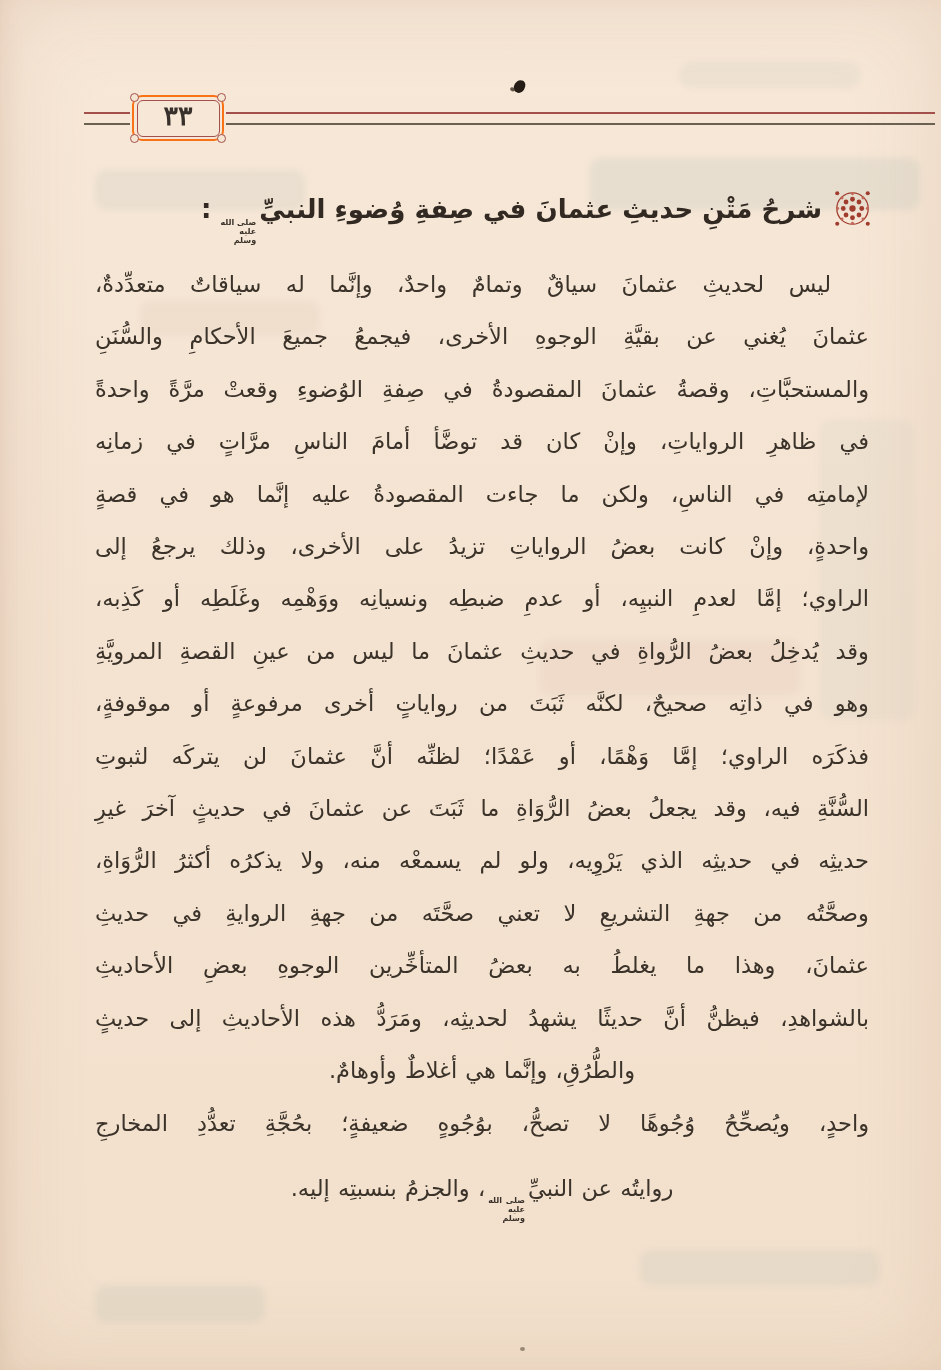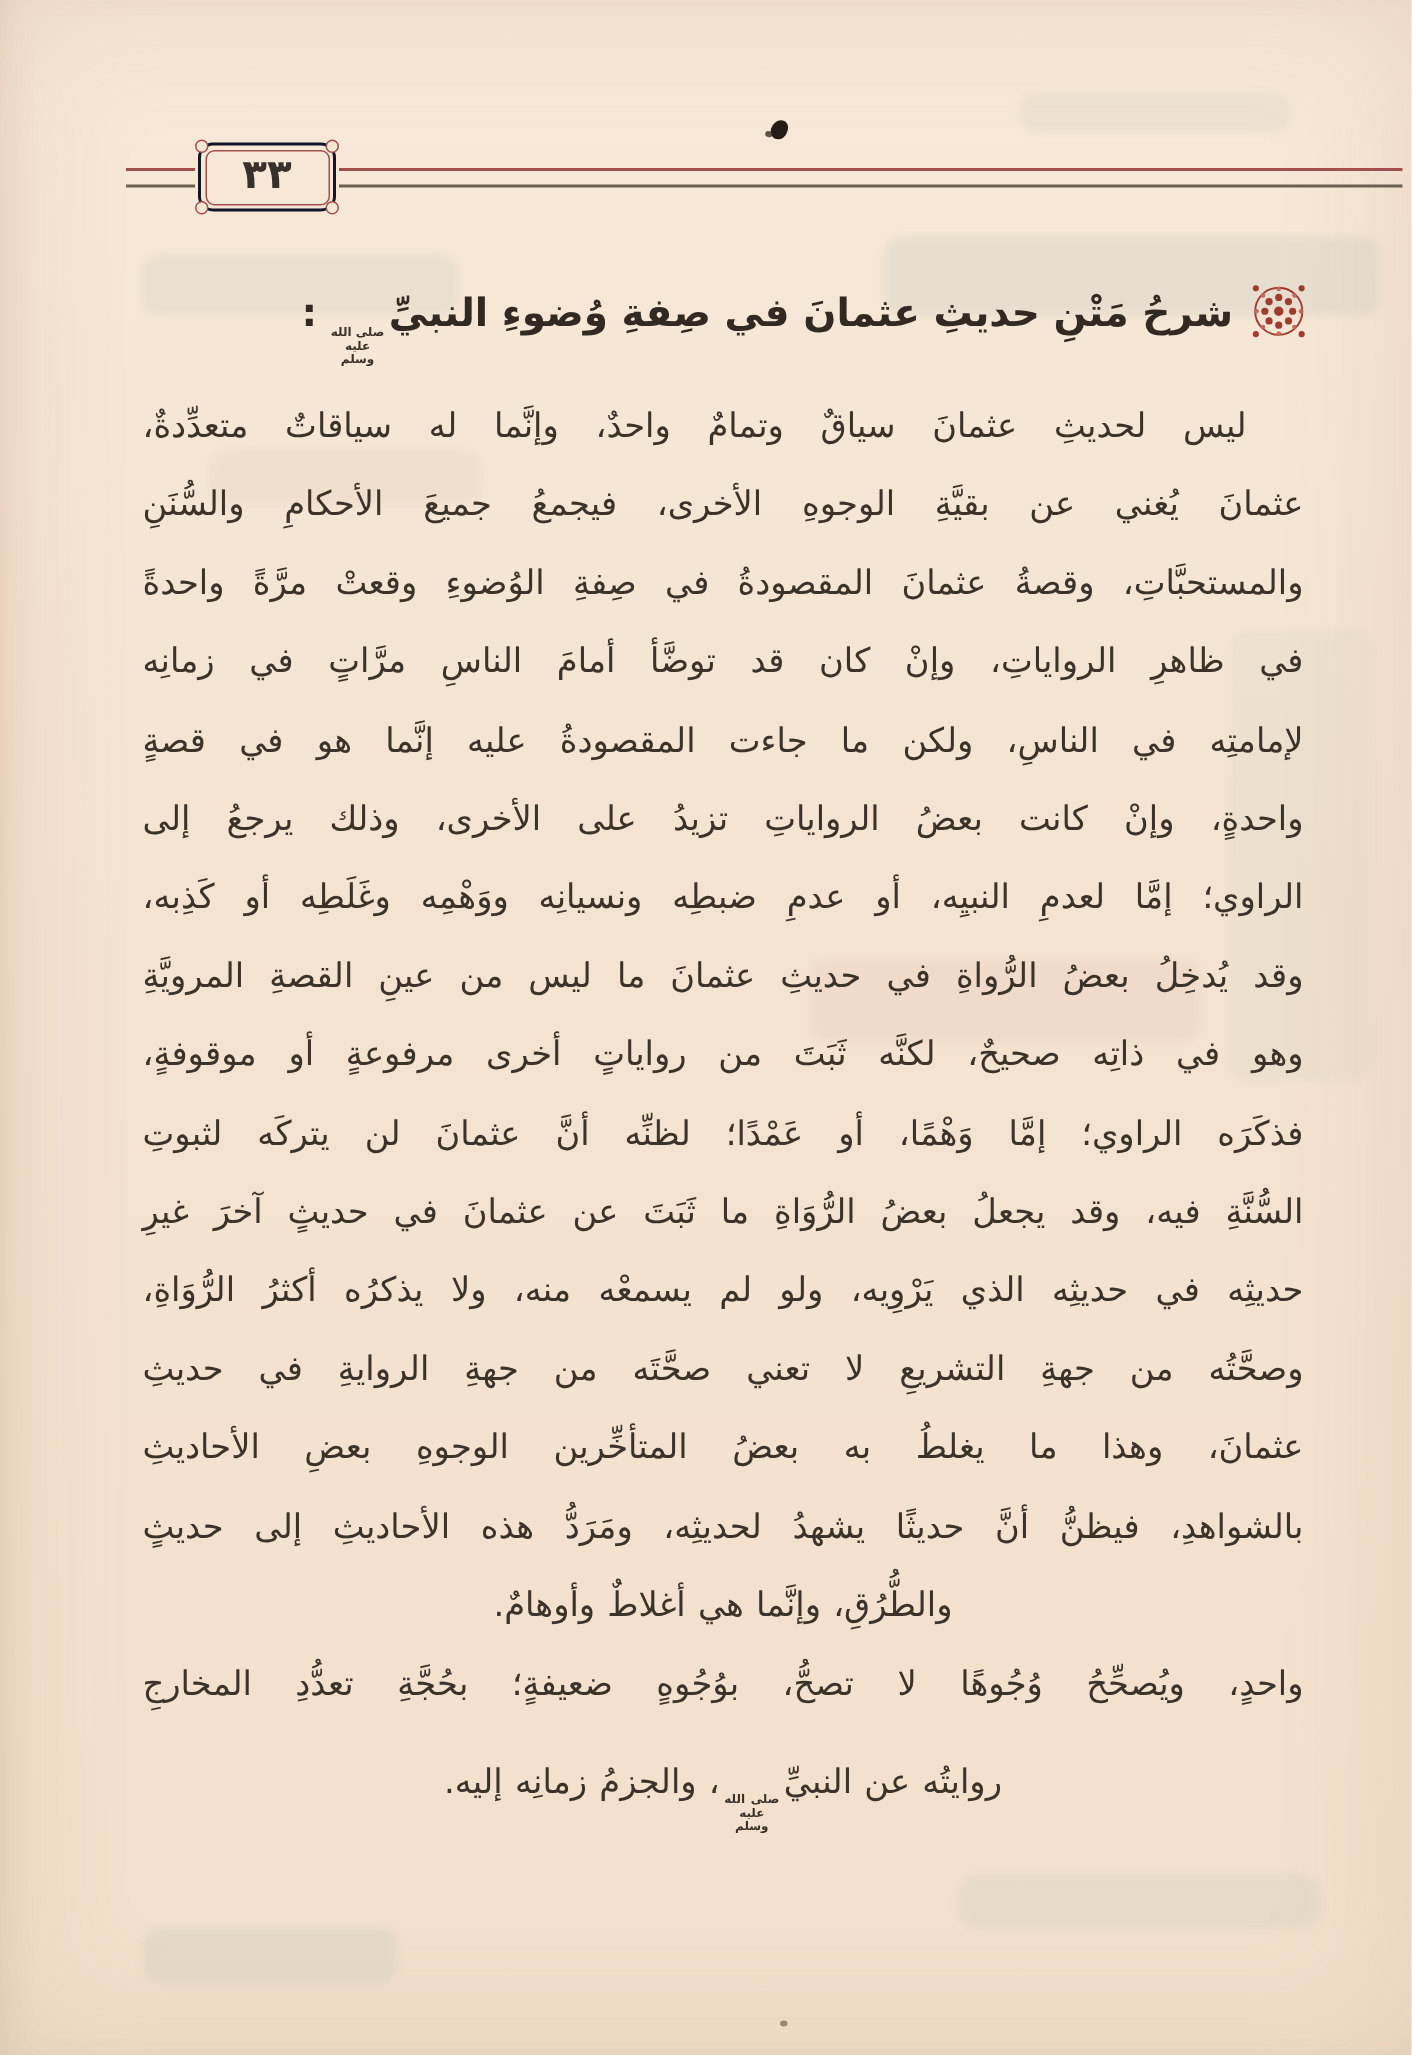--- a/index.html
+++ b/index.html
@@ -16,23 +16,23 @@
   
   .header-rule{
     position:absolute;top:94px;left:84px;right:6px;height:48px;
     display:flex;align-items:center;
   }
   .dbl{height:9px;border-top:2.5px solid #a34f4b;border-bottom:2.5px solid #6a6153;}
   .dbl.left{width:46px;}
   .dbl.right{flex:1;}
   .pagenum-box{
     position:relative;width:92px;height:46px;margin:0 2px;
-    border:2px solid #0f172a;border-radius:10px;
+    border:2px solid #f97316;border-radius:10px;
     background:transparent;box-sizing:border-box;
-    display:flex;align-items:center;justify-content:center;
+    display:flex;align-items:center;justify-content:center;font-family:Liberation Serif, serif;
   }
   .pagenum-inner{
     position:absolute;inset:2.5px;border:1.5px solid #a34f4b;border-radius:6px;
     display:flex;align-items:center;justify-content:center;
   }
   .corner{
     position:absolute;width:9px;height:9px;border:1.5px solid #a34f4b;border-radius:50%;
     background:#f5e5d3;box-sizing:border-box;
   }
   .corner.tl{top:-4px;left:-4px;} .corner.tr{top:-4px;right:-4px;}
@@ -41,21 +41,21 @@
 
   
   .heading{
     position:absolute;top:180px;left:95px;right:70px;
     direction:rtl;text-align:right;
     font-size:26px;font-weight:bold;color:#322a22;line-height:58px;
     white-space:nowrap;
   }
   .ornament{display:inline-block;width:37px;height:37px;vertical-align:-9px;margin-left:12px;}
   .saw{
-    display:inline-flex;flex-direction:column;align-items:center;justify-content:center;
+    display:inline-flex;flex-direction:column;align-items:flex-start;justify-content:center;
     font-size:8px;font-weight:bold;line-height:9px;color:#3a322a;
     vertical-align:-7px;margin:0 3px;
   }
   .saw span{display:block;}
   .heading-colon{font-weight:bold;margin-right:6px;}
 
   
   .body-text{
     position:absolute;top:258px;left:95px;right:72px;
     direction:rtl;color:#3b332a;
@@ -179,17 +179,17 @@
     <div class="line">عثمانَ، وهذا ما يغلطُ به بعضُ المتأخِّرين الوجوهِ بعضِ الأحاديثِ</div>
     <div class="line">بالشواهدِ، فيظنُّ أنَّ حديثًا يشهدُ لحديثِه، ومَرَدُّ هذه الأحاديثِ إلى حديثٍ</div>
     <div class="line center">والطُّرُقِ، وإنَّما هي أغلاطٌ وأوهامٌ.</div>
     <div class="line">واحدٍ، ويُصحِّحُ وُجُوهًا لا تصحُّ، بوُجُوهٍ ضعيفةٍ؛ بحُجَّةِ تعدُّدِ المخارجِ</div>
 
     <div class="para2">
       <div class="line center"><span>روايتُه عن النبيِّ</span><span class="saw">
             <span>صلى الله</span>
             <span>عليه</span>
             <span>وسلم</span>
-          </span><span>، والجزمُ زمانِه إليه.</span></div>
+          </span><span>، والجزمُ بنسبتِه إليه.</span></div>
     </div>
   </div>
 
 </div>
 
 </body></html>

